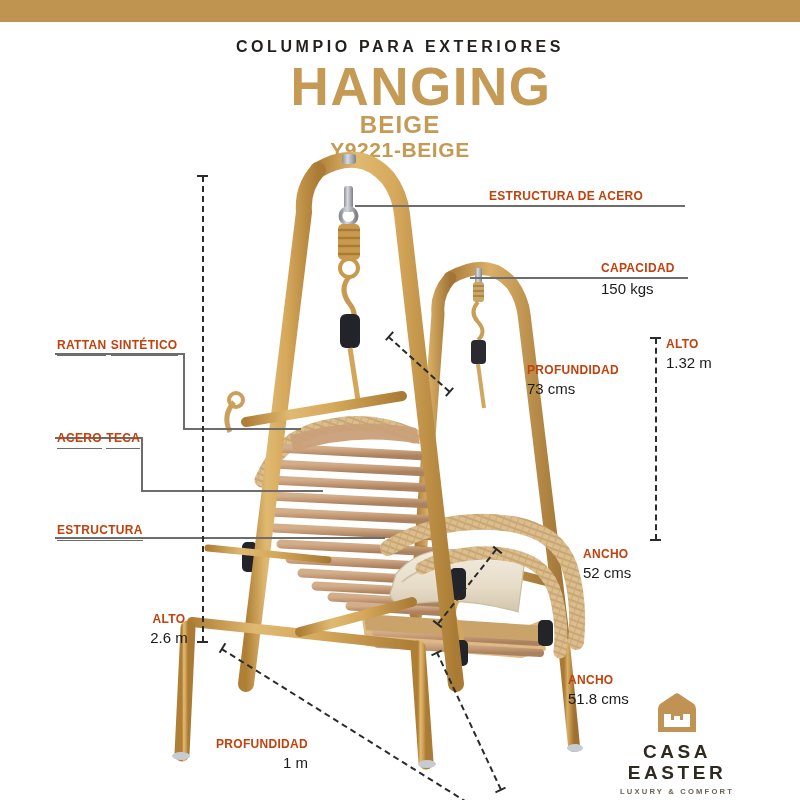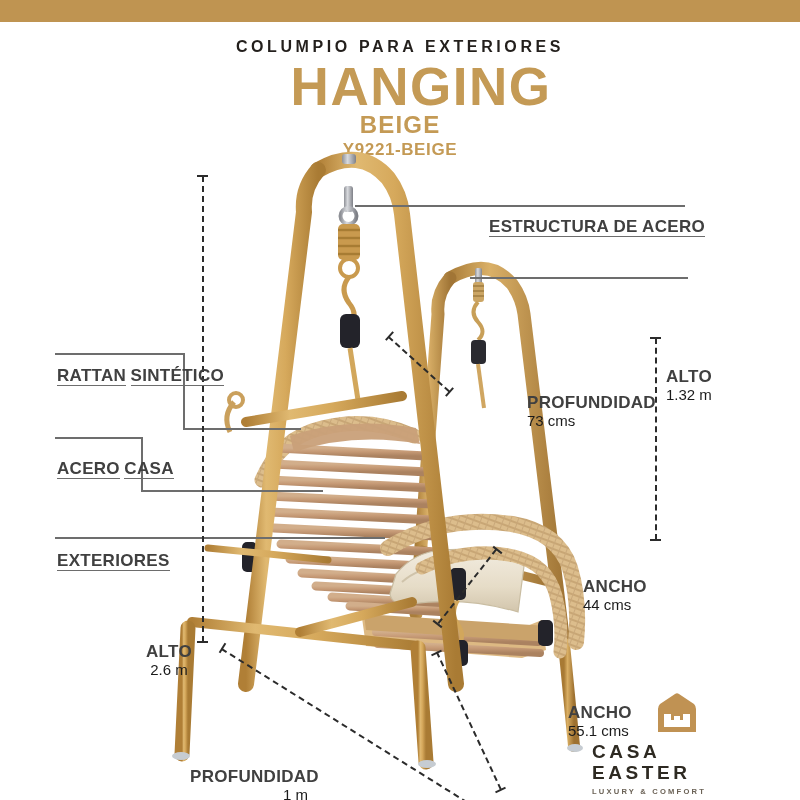--- a/index.html
+++ b/index.html
@@ -23,28 +23,28 @@
   }
   .hdr-main {
     font-size:53px; font-weight:700; letter-spacing:1.5px; color:#c49a55;
     line-height:54px; margin-top:2px;margin-left:42px;
   }
   .hdr-sub {
     font-size:24px; font-weight:700; letter-spacing:1.2px; color:#c49a55;
     line-height:29px; margin-top:-4px;
   }
   .hdr-sku {
-    font-size:17px; font-weight:700; letter-spacing:0.6px; color:#c49a55;
+    font-size:21px; font-weight:700; letter-spacing:0.6px; color:#c49a55;
     line-height:19px; margin-top:1px;
   }
 
   
   .lbl-title {
-    font-size:17px; font-weight:700; color:#404040; letter-spacing:0.3px;
-    line-height:17px; white-space:nowrap;margin-top:32px;
+    font-size:12px; font-weight:700; color:#c2410c; letter-spacing:0.3px;
+    line-height:17px; white-space:nowrap;
   }
   .lbl-title.ul { border-bottom:1.6px solid #6d6d6d; padding-bottom:1px; display:inline-block; }
   .lbl-val {
     font-size:15px; font-weight:400; color:#1b1b1b; line-height:19px; white-space:nowrap;
   }
   .callout { position:absolute; }
 
   
   .leader { position:absolute; background:#6d6d6d; }
   .leader-h { height:1.6px; }
@@ -56,21 +56,21 @@
     border-left:2px dashed #2b2b2b; width:0;
   }
   .cap-h { position:absolute; width:11px; height:2px; background:#2b2b2b; }
   .dim-diag { position:absolute; transform-origin:0 0; border-top:2px dashed #2b2b2b; height:0; }
   .cap-diag { position:absolute; width:11px; height:2px; background:#2b2b2b; transform-origin:center; }
 
   
   #product { position:absolute; left:150px; top:150px; width:470px; height:640px; }
 
   
-  .logo-wrap { position:absolute; left:592px; top:692px; width:170px; text-align:left; }
+  .logo-wrap { position:absolute; left:592px; top:692px; width:170px; text-align:center; }
   .logo-mark { width:46px; height:42px; margin:0 auto 7px; display:block; }
   .logo-name {
     font-size:19px; font-weight:700; letter-spacing:3.6px; color:#2e2a22; line-height:21px;
   }
   .logo-tag {
     font-size:7.6px; font-weight:700; letter-spacing:2.2px; color:#6b6256;
     line-height:11px; margin-top:3px;
   }
 </style>
 </head>
@@ -266,63 +266,67 @@
   <div class="cap-diag" style="left:217px; top:647px; transform:rotate(-58deg);"></div>
 
   <div class="dim-diag" style="left:500px; top:790px; width:152px; transform:rotate(-115deg);"></div>
   <div class="cap-diag" style="left:495px; top:789px; transform:rotate(-25deg);"></div>
   <div class="cap-diag" style="left:431px; top:652px; transform:rotate(-25deg);"></div>
 
   <div class="callout" style="left:489px; top:186px;">
     <div class="lbl-title ul">ESTRUCTURA DE ACERO</div>
   </div>
 
+  <div class="callout" style="left:601px; top:258px;">
+    <div class="lbl-title ul">CAPACIDAD</div>
+    <div class="lbl-val">150 kgs</div>
+  </div>
 
   <div class="callout" style="left:57px; top:335px;text-align:center;">
     <div class="lbl-title ul">RATTAN</div>
     <div class="lbl-title ul">SINTÉTICO</div>
   </div>
 
   <div class="callout" style="left:57px; top:428px;">
     <div class="lbl-title ul">ACERO</div>
-    <div class="lbl-title ul">CASA</div>
+    <div class="lbl-title ul">TECA</div>
   </div>
 
   <div class="callout" style="left:57px; top:520px;">
-    <div class="lbl-title ul">EXTERIORES</div>
+    <div class="lbl-title ul">ESTRUCTURA</div>
   </div>
 
   <div class="callout" style="left:527px; top:362px;">
     <div class="lbl-title">PROFUNDIDAD</div>
     <div class="lbl-val">73 cms</div>
   </div>
 
   <div class="callout" style="left:666px; top:336px;">
     <div class="lbl-title">ALTO</div>
     <div class="lbl-val">1.32 m</div>
   </div>
 
   <div class="callout" style="left:583px; top:546px;">
     <div class="lbl-title">ANCHO</div>
-    <div class="lbl-val">44 cms</div>
+    <div class="lbl-val">52 cms</div>
   </div>
 
   <div class="callout" style="left:142px; top:611px; text-align:center; width:54px;">
     <div class="lbl-title">ALTO</div>
     <div class="lbl-val">2.6 m</div>
   </div>
 
   <div class="callout" style="left:190px; top:736px; width:118px; text-align:right;">
     <div class="lbl-title">PROFUNDIDAD</div>
     <div class="lbl-val">1 m</div>
   </div>
 
   <div class="callout" style="left:568px; top:672px;">
     <div class="lbl-title">ANCHO</div>
-    <div class="lbl-val">55.1 cms</div>
+    <div class="lbl-val">51.8 cms</div>
   </div>
 
   <div class="logo-wrap">
     <svg class="logo-mark" viewBox="0 0 46 42">
       <path d="M4 40 L4 17 Q4 14 6 12 L21 2 Q23 0.6 25 2 L40 12 Q42 14 42 17 L42 40 Z
                M10 35 L10 22 L17 22 L17 28 L20 28 L20 24 L26 24 L26 28 L29 28 L29 22 L36 22 L36 35 Z" fill="#c09253" fill-rule="evenodd"></path>
     </svg>
     <div class="logo-name">CASA EASTER</div>
     <div class="logo-tag">LUXURY &amp; COMFORT</div>
   </div>

